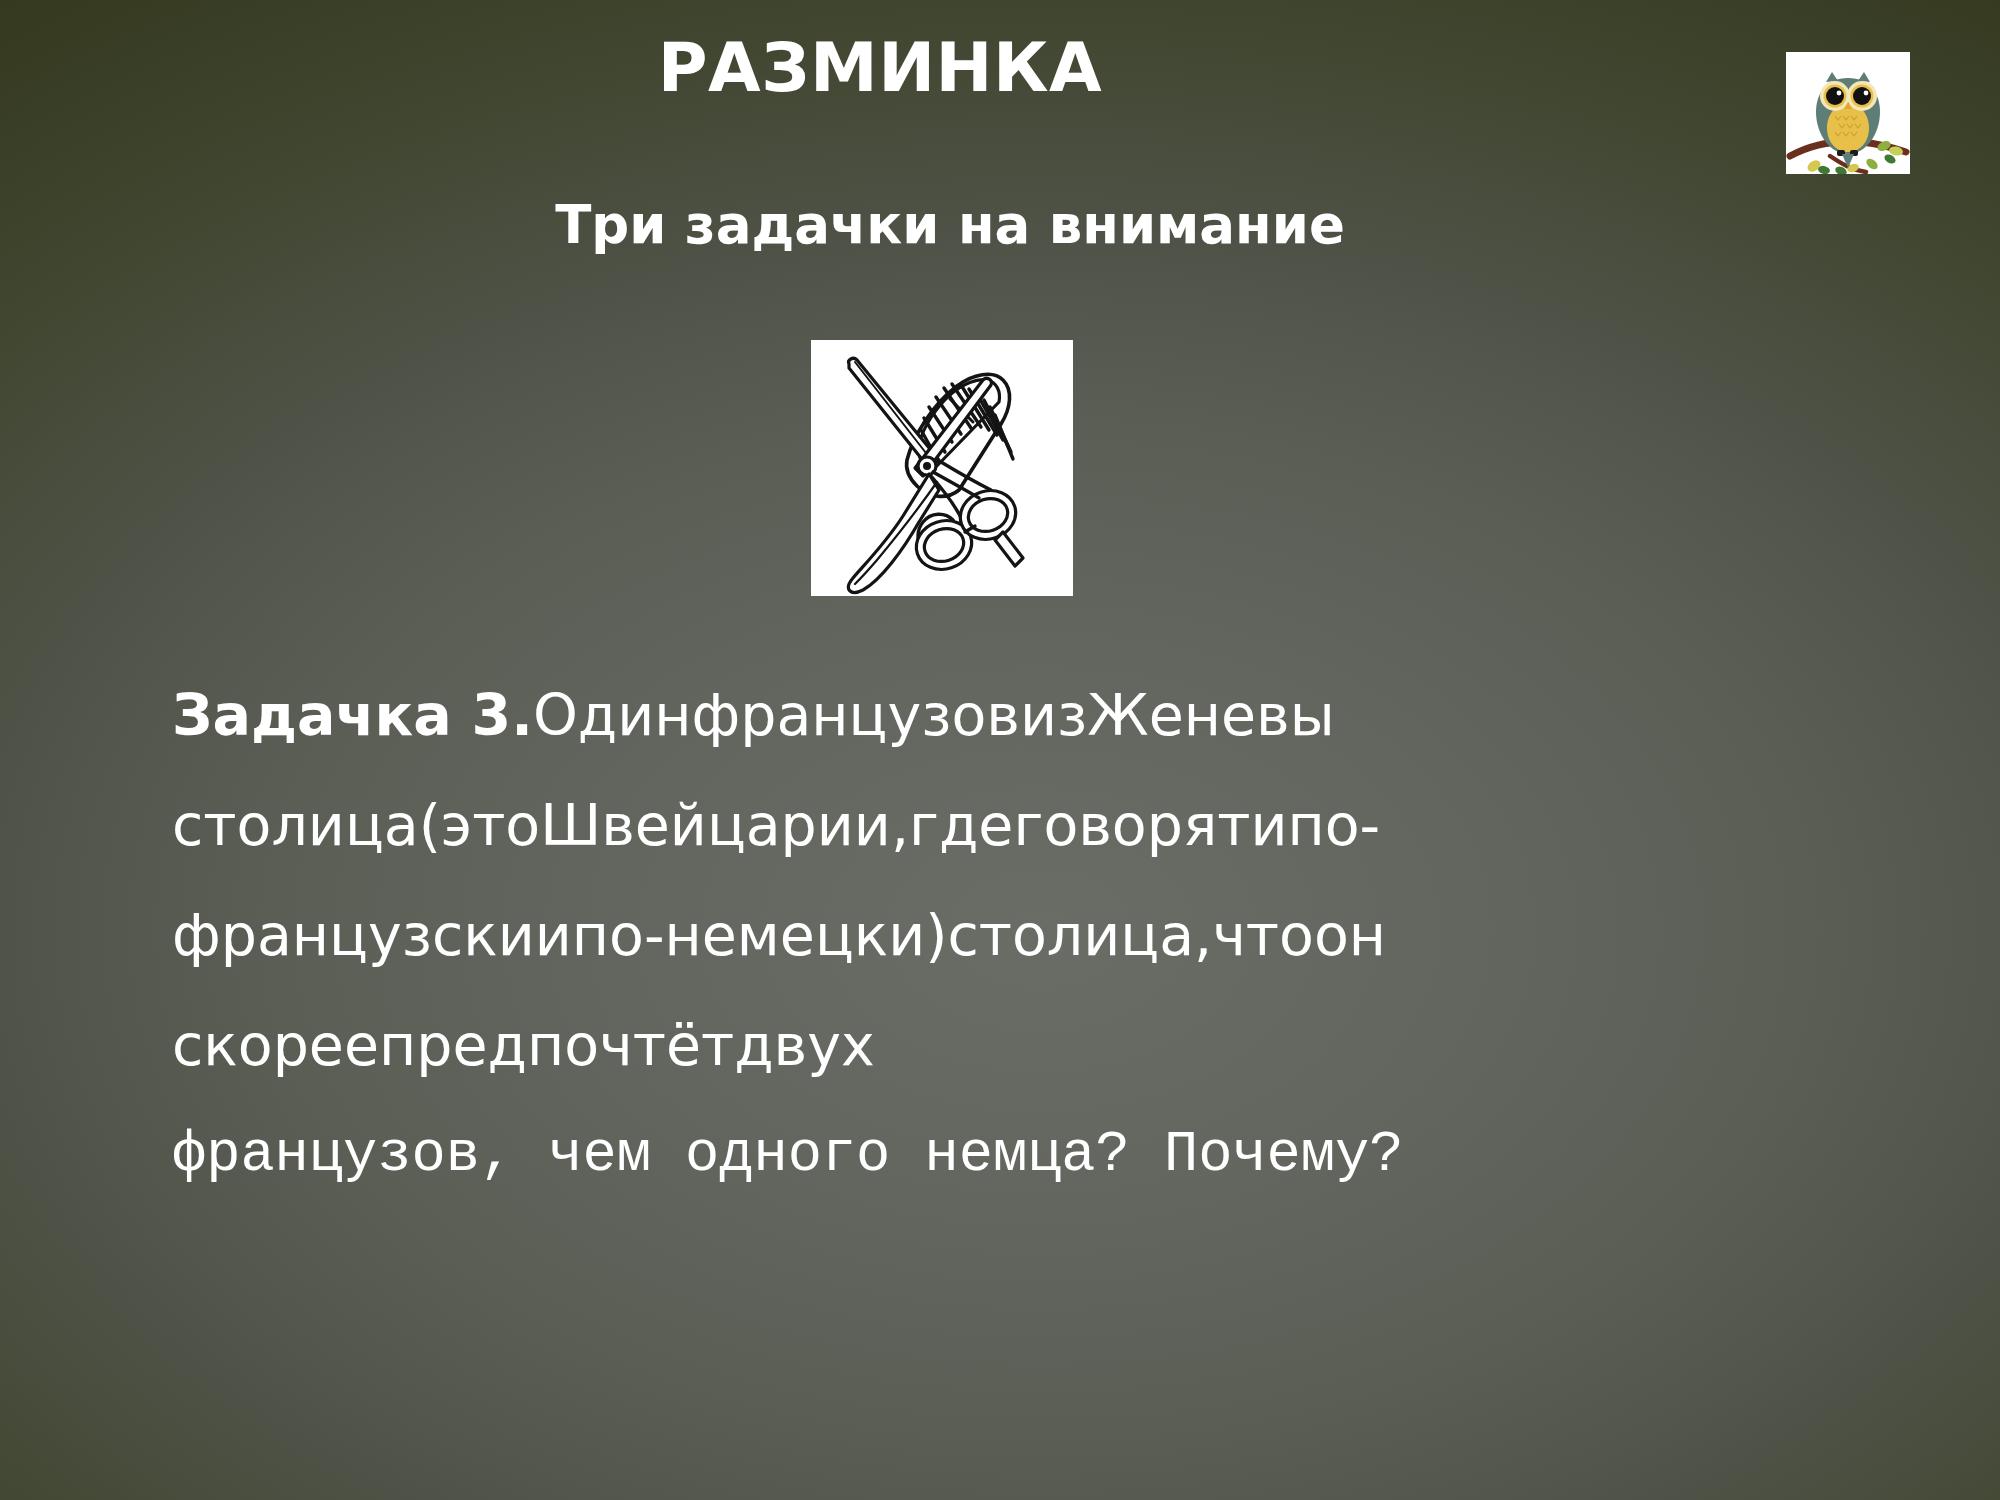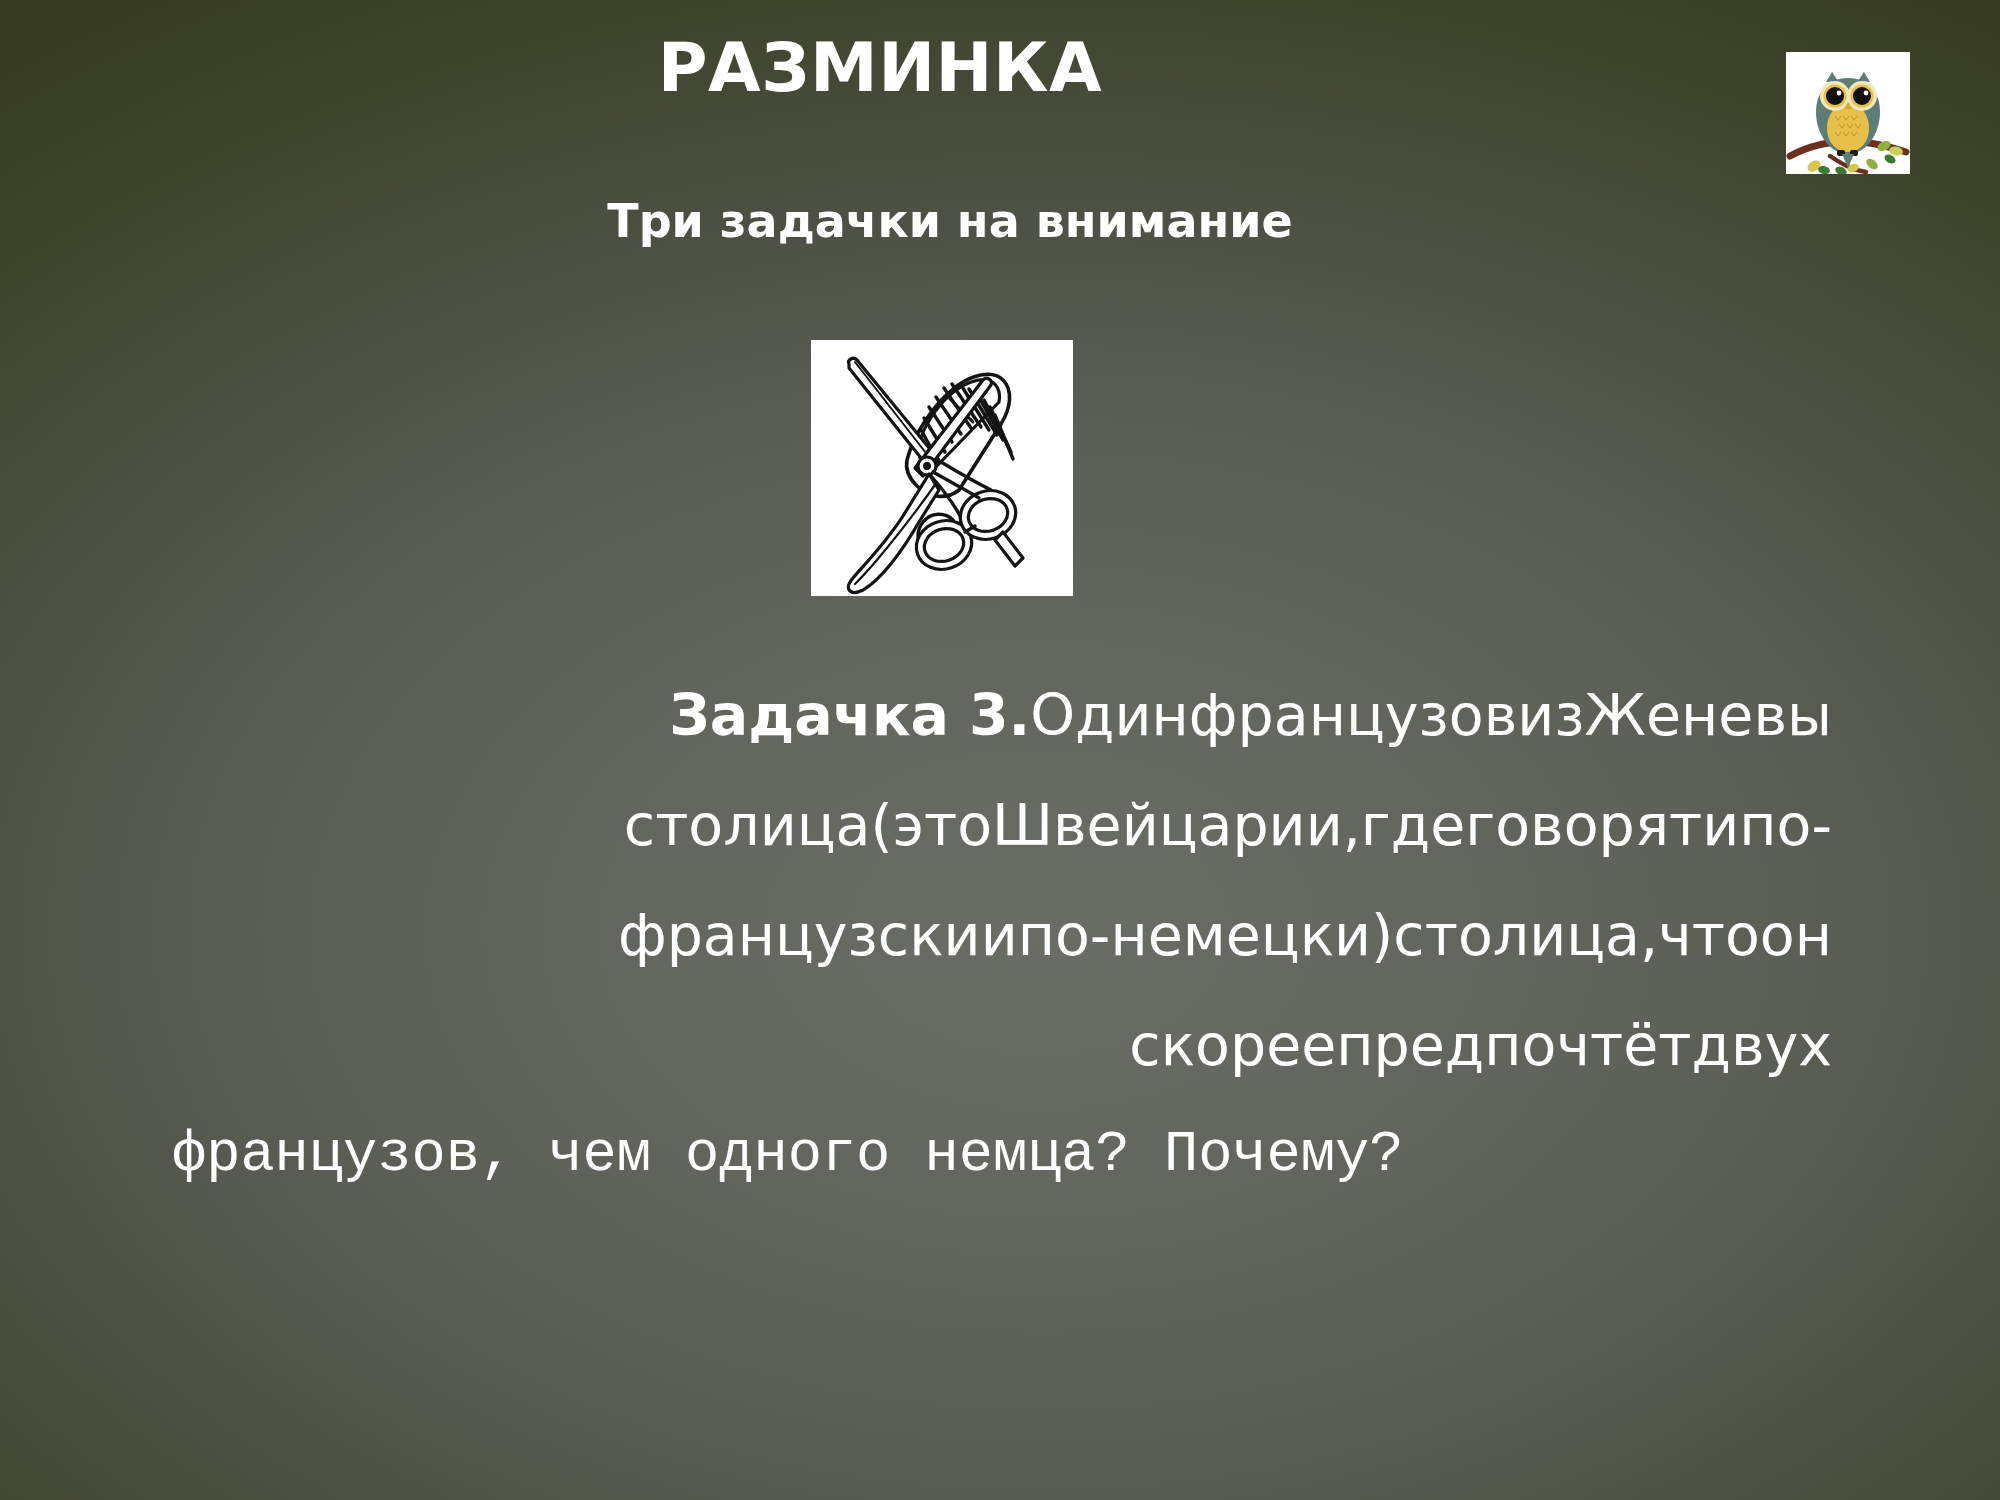--- a/index.html
+++ b/index.html
@@ -62,21 +62,21 @@
   
   #subtitle {
     position: absolute;
     left: 0;
     top: 198px;
     width: 1900px;
     text-align: center;
     color: #ffffff;
     font-family: "DejaVu Sans", sans-serif;
     font-weight: bold;
-    font-size: 46px;
+    font-size: 53px;
     line-height: 1.0;
     white-space: nowrap;
   }
 
   
   #tools-image {
     position: absolute;
     left: 811px;
     top: 340px;
     width: 262px;
@@ -106,21 +106,21 @@
     font-weight: normal;
   }
   
   .tline {
     display: block;
     white-space: nowrap;
     font-family: Liberation Mono, monospace;
   }
   .jline {
     display: flex;
-    justify-content: flex-end;
+    justify-content: flex-start;
     white-space: nowrap;
   }
 </style>
 </head>
 <body>
 
 <div id="slide">
 
   <div id="title">РАЗМИНКА</div>
 

